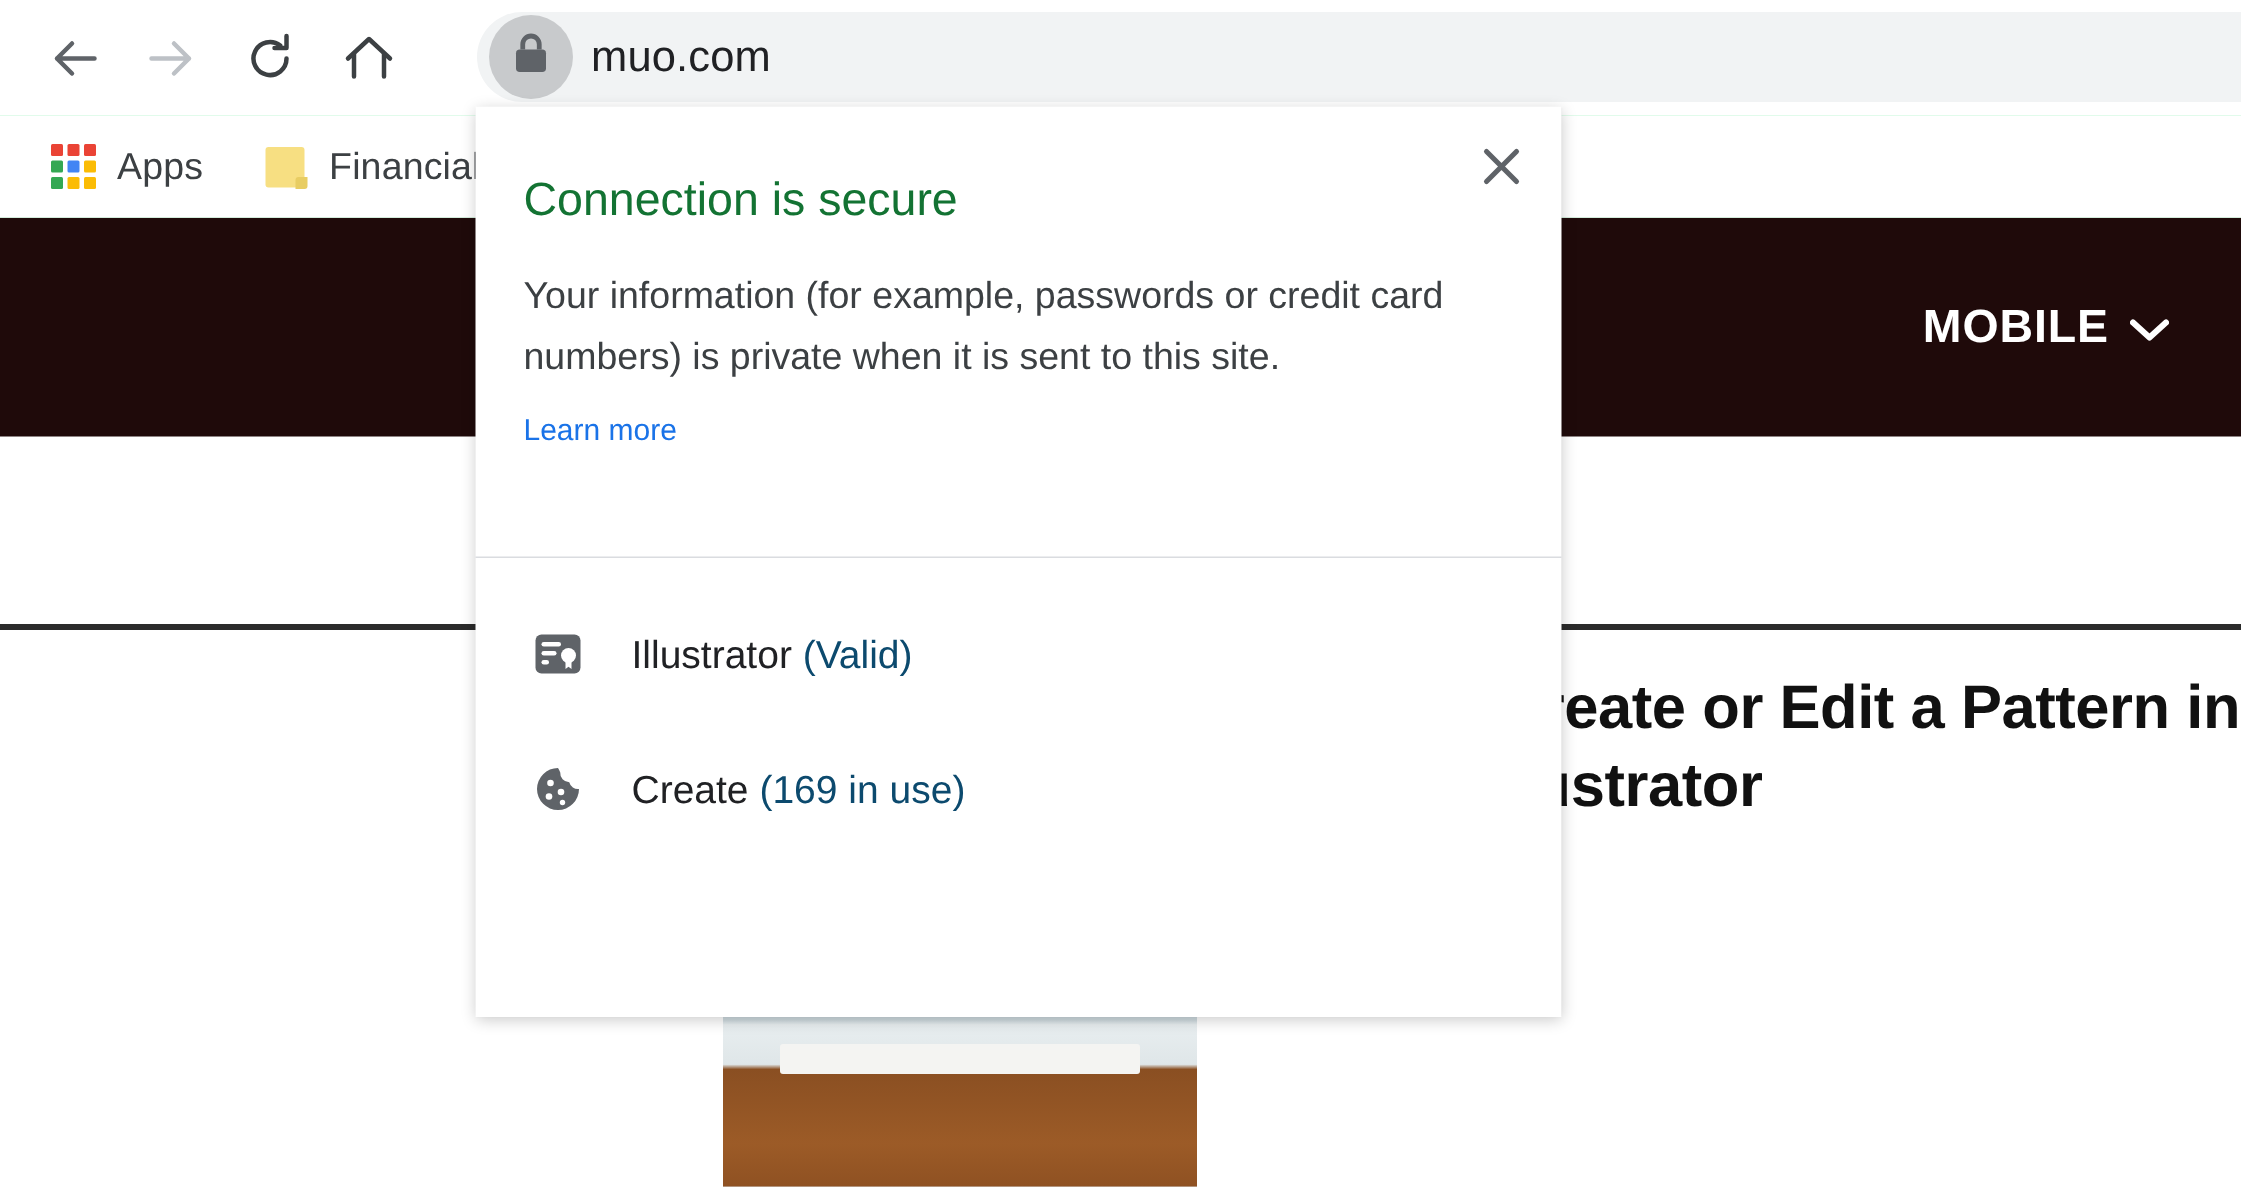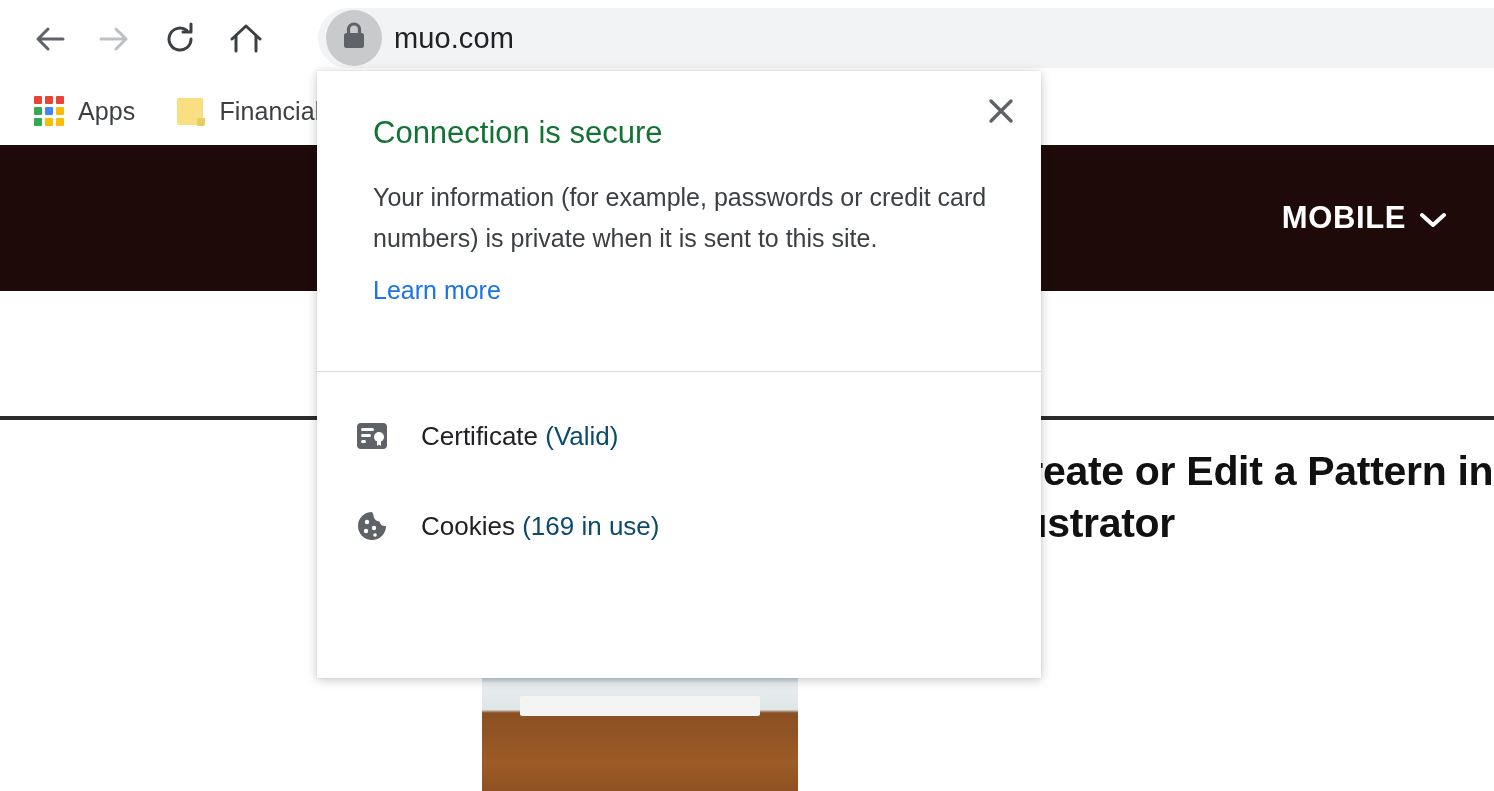--- a/index.html
+++ b/index.html
@@ -248,39 +248,39 @@
     top: 18px;
     width: 48px;
     height: 48px;
     display: flex;
     align-items: center;
     justify-content: center;
     cursor: pointer;
     border-radius: 50%;
   }
   .popup-top {
-    padding: 44px 40px 0 56px;
+    padding: 44px 40px 0 32px;
   }
   .popup-heading {
     font-size: 31px;
     color: #137333;
     letter-spacing: 0;
     margin: 0 0 26px 0;
     font-weight: normal;
   }
   .popup-desc {
     font-size: 25px;
     color: #3c4043;
     line-height: 1.62;
     margin: 0;
     max-width: 620px;
   }
   .popup-link {
     display: inline-block;
-    font-size: 25px;
+    font-size: 20px;
     color: #1a73e8;
     margin-top: 18px;
     cursor: pointer;
     text-decoration: none;
   }
   .popup-rule {
     position: absolute;
     left: 0;
     top: 300px;
     width: 724px;
@@ -457,36 +457,36 @@
         <svg width="32" height="32" viewBox="0 0 32 32">
           <rect x="1" y="3" width="30" height="26" rx="4" fill="#5f6368"></rect>
           <rect x="5" y="8" width="13" height="3" rx="1.5" fill="#ffffff"></rect>
           <rect x="5" y="14" width="10" height="3" rx="1.5" fill="#ffffff"></rect>
           <rect x="5" y="20" width="5" height="3" rx="1.5" fill="#ffffff"></rect>
           <circle cx="23" cy="17" r="5" fill="#ffffff"></circle>
           <path d="M21 21 L21 26 L23 24.5 L25 26 L25 21 Z" fill="#ffffff"></path>
         </svg>
       </span>
       <span class="row-label">
-        <span>Certificate</span>
+        <span>Illustrator</span>
         <span class="row-sub">(Valid)</span>
       </span>
     </div>
 
     <div class="popup-row">
       <span class="row-icon">
         <svg width="32" height="32" viewBox="0 0 32 32">
           <path d="M16 2 a14 14 0 1 0 14 14 a6 6 0 0 1 -6.5 -4.5 a6 6 0 0 1 -6 -6.5 a14 14 0 0 0 -1.5 -3 Z" fill="#5f6368"></path>
           <circle cx="11" cy="12" r="2.2" fill="#ffffff"></circle>
           <circle cx="10" cy="21" r="2.2" fill="#ffffff"></circle>
           <circle cx="18" cy="18" r="2.2" fill="#ffffff"></circle>
           <circle cx="19" cy="25" r="1.8" fill="#ffffff"></circle>
         </svg>
       </span>
       <span class="row-label">
-        <span>Cookies</span>
+        <span>Create</span>
         <span class="row-sub">(169 in use)</span>
       </span>
     </div>
 
 
   </div>
 </div>
 
 </body></html>

